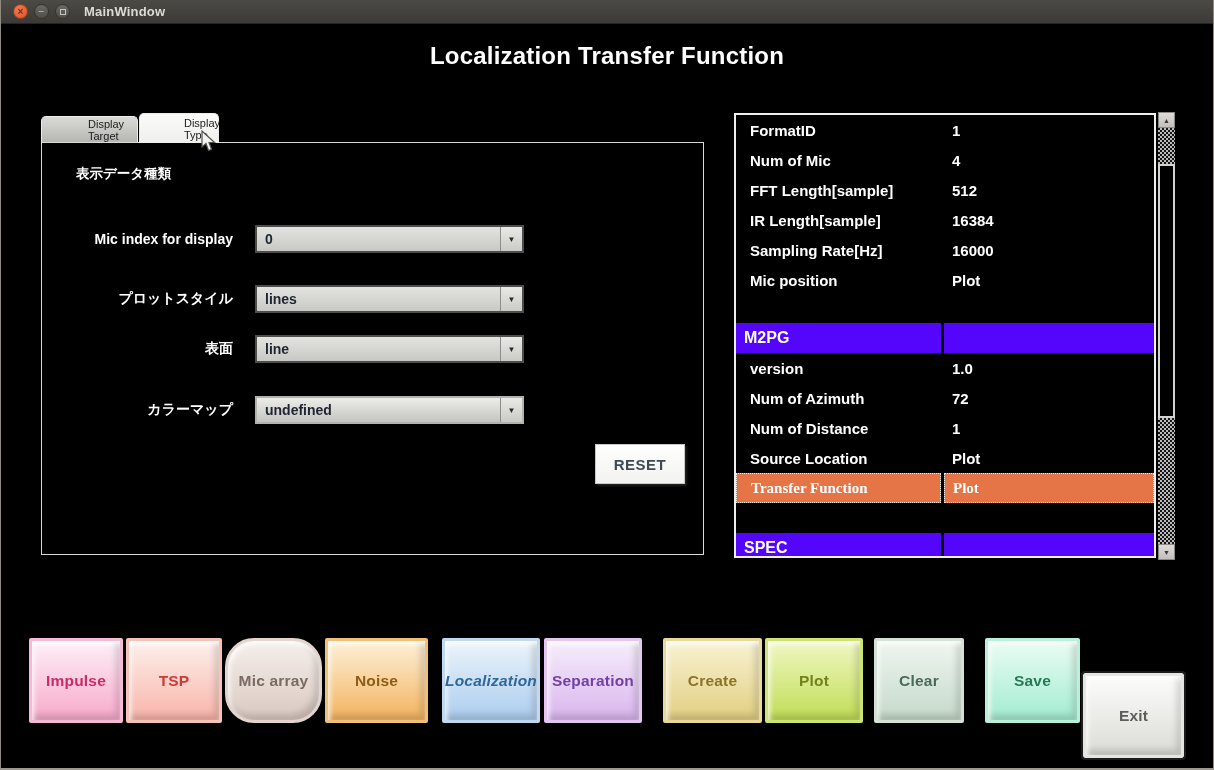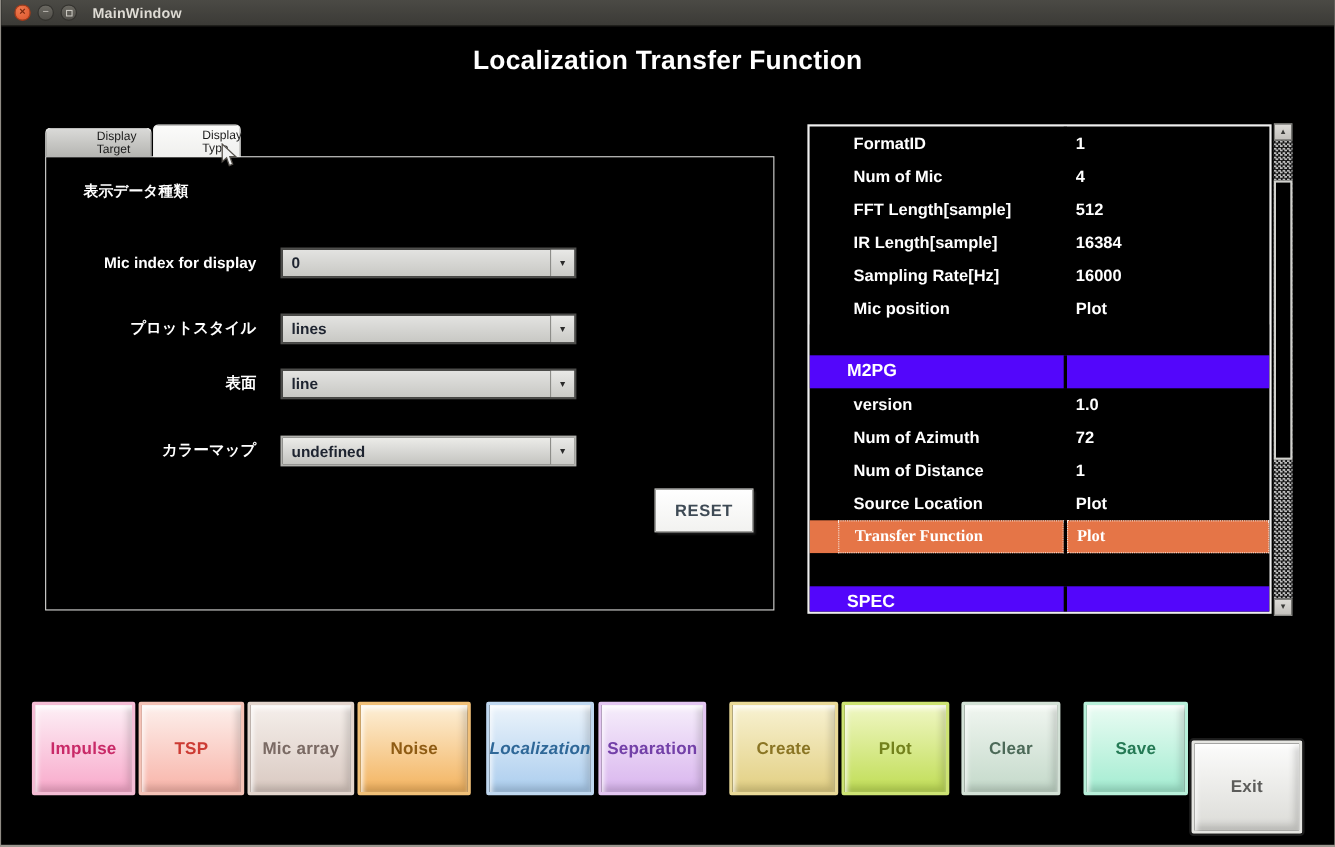--- a/index.html
+++ b/index.html
@@ -45,21 +45,21 @@
     background:linear-gradient(180deg,#e9e9e7,#cacac6); display:flex; align-items:center; justify-content:center; }
   .combo .arrowzone span { font-size:8px; color:#2a2a2a; }
   .combo.soft { border:2px solid #b2b2ae; background:linear-gradient(180deg,#ecece9,#c4c4c0); }
   #reset-btn { position:absolute; left:553px; top:301px; width:90px; height:40px;
     background:linear-gradient(180deg,#ffffff,#f2f2f0); border:1px solid #c9c9c5;
     color:#3e4a55; font-weight:bold; font-size:15px; letter-spacing:.5px;
     box-shadow:2px 2px 2px rgba(70,70,70,.45); cursor:pointer; }
   
   #itable { position:absolute; left:733px; top:113px; width:422px; height:445px;
     border:2px solid #efefef; background:#000; overflow:hidden; }
-  .trow { display:flex; height:30px; align-items:stretch;padding-left:26px; }
+  .trow { display:flex; height:30px; align-items:stretch; }
   .trow .tl { width:205px; display:flex; align-items:center; padding-left:14px;
     color:#fff; font-weight:bold; font-size:15px; white-space:nowrap; }
   .trow .tdv { width:3px; background:#000; }
   .trow .tv { flex:1; display:flex; align-items:center; padding-left:8px;
     color:#fff; font-weight:bold; font-size:15px; }
   .trow.thead { background:var(--header-bg); }
   .trow.thead .tl { padding-left:8px; font-size:16px; }
   .trow.tsel  { background:var(--selected-bg); }
   .trow.tsel .tl, .trow.tsel .tv { border:1px dotted #f5e6de;font-family:Liberation Serif, serif; }
   .trow.tsp { height:28px; background:#000; }
@@ -228,21 +228,21 @@
     <div id="strack">
       <div id="sthumb"></div>
     </div>
     <div class="sbtn" id="sbtn-down">
         <span>▼</span>
       </div>
   </div>
 
   <button class="big-btn bb0" style="background: linear-gradient(rgb(253, 240, 246) 0%, rgb(248, 169, 203) 100%); border-color: rgb(244, 188, 212); color: rgb(201, 42, 104);">Impulse</button>
   <button class="big-btn bb1" style="background: linear-gradient(rgb(253, 240, 236) 0%, rgb(248, 180, 169) 100%); border-color: rgb(244, 194, 182); color: rgb(204, 59, 51);">TSP</button>
-  <button class="big-btn bb2" style="background: linear-gradient(rgb(245, 239, 235) 0%, rgb(217, 201, 193) 100%); border-color: rgb(227, 213, 205); color: rgb(122, 106, 100);">Mic array</button>
+  <button class="big-btn bb2" style="background: linear-gradient(rgb(245, 239, 235) 0%, rgb(217, 201, 193) 100%); border-color: rgb(227, 213, 205); color: rgb(122, 106, 100); border-radius: 29px;">Mic array</button>
   <button class="big-btn bb3" style="background: linear-gradient(rgb(253, 240, 216) 0%, rgb(243, 179, 95) 100%); border-color: rgb(241, 192, 120); color: rgb(143, 92, 20);">Noise</button>
   <button class="big-btn bb4" style="background: linear-gradient(rgb(236, 244, 251) 0%, rgb(171, 205, 238) 100%); border-color: rgb(192, 216, 240); color: rgb(47, 104, 152); font-style: italic;">Localization</button>
   <button class="big-btn bb5" style="background: linear-gradient(rgb(246, 238, 251) 0%, rgb(217, 181, 238) 100%); border-color: rgb(227, 198, 241); color: rgb(115, 64, 168);">Separation</button>
   <button class="big-btn bb6" style="background: linear-gradient(rgb(248, 242, 210) 0%, rgb(226, 207, 130) 100%); border-color: rgb(233, 217, 152); color: rgb(138, 117, 36);">Create</button>
   <button class="big-btn bb7" style="background: linear-gradient(rgb(240, 247, 196) 0%, rgb(192, 221, 85) 100%); border-color: rgb(205, 227, 115); color: rgb(115, 130, 28);">Plot</button>
   <button class="big-btn bb8" style="background: linear-gradient(rgb(240, 246, 240) 0%, rgb(196, 217, 202) 100%); border-color: rgb(211, 225, 214); color: rgb(76, 106, 88);">Clear</button>
   <button class="big-btn bb9" style="background: linear-gradient(rgb(234, 252, 243) 0%, rgb(163, 236, 209) 100%); border-color: rgb(184, 240, 218); color: rgb(37, 122, 85);">Save</button>
   <button class="big-btn bb10" style="background: linear-gradient(rgb(252, 252, 251) 0%, rgb(219, 219, 215) 100%); border-color: rgb(229, 229, 225); color: rgb(92, 92, 90);">Exit</button>
 
   <svg id="cursor" width="16" height="23" viewBox="0 0 16 23">

